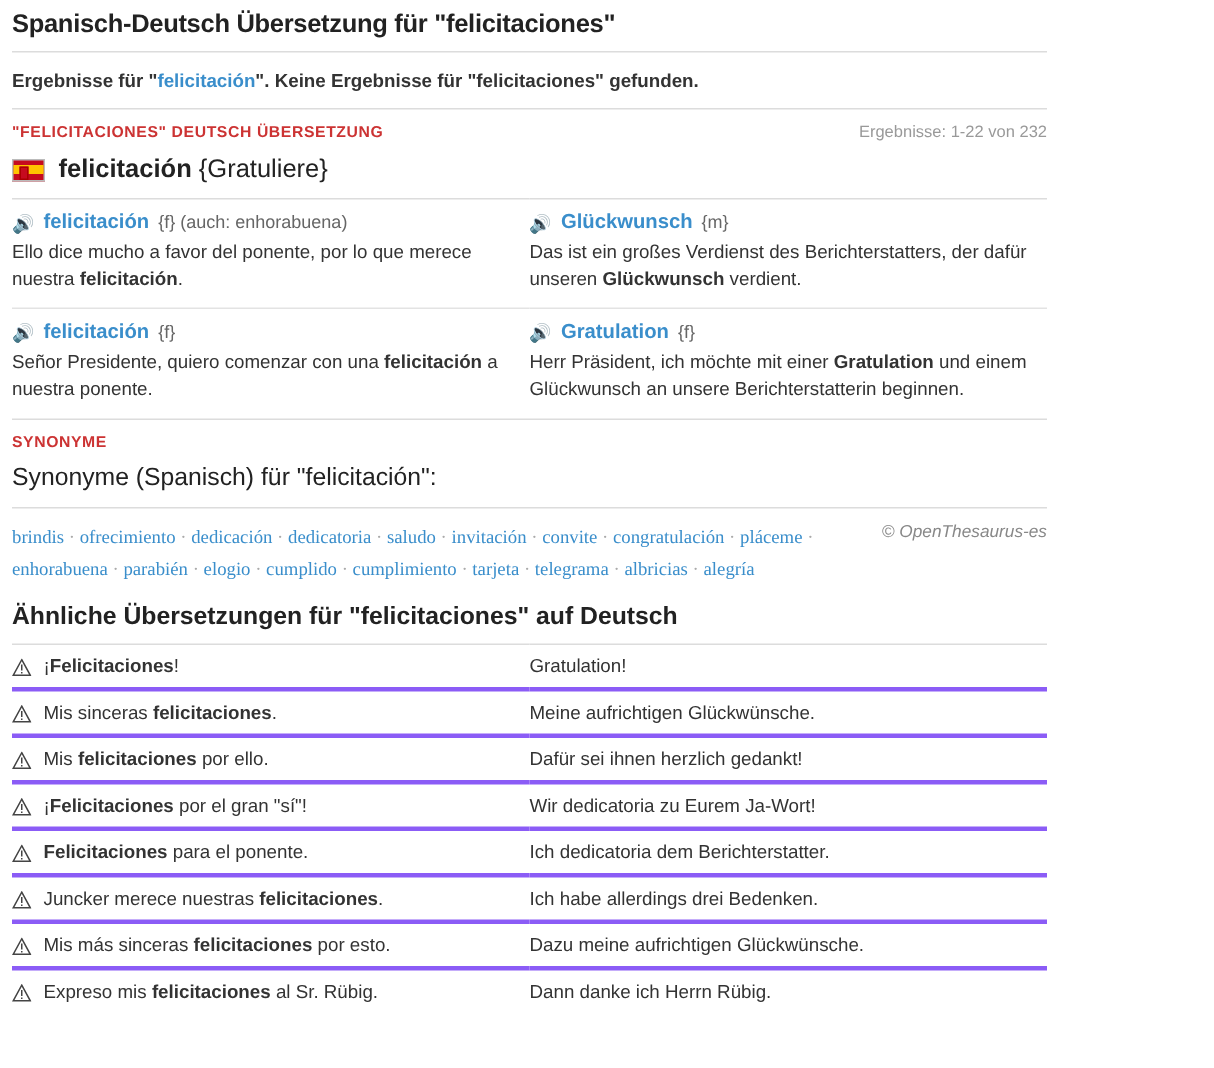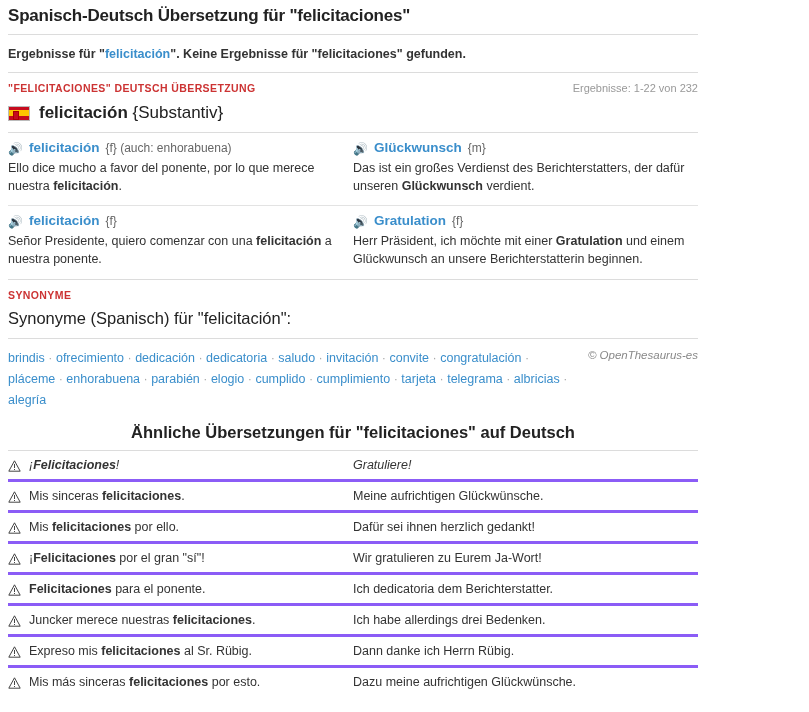--- a/index.html
+++ b/index.html
@@ -143,55 +143,55 @@
     display: flex;
     justify-content: space-between;
     align-items: flex-start;
     border-top: 1px solid #dcdcdc;
     padding: 9px 0 10px 0;
   }
   .syn-list {
     font-size: 12.5px;
     line-height: 1.7;
     max-width: 640px;
+    font-family: Liberation Serif, serif;
   }
   .syn-list a {
     color: #3a8ecb;
     text-decoration: none;
   }
   .syn-sep { color: #aaa; }
   .syn-credit {
     font-size: 11.5px;
     color: #888;
     white-space: nowrap;
     padding-left: 12px;
     padding-top: 1px;
     font-style: italic;
   }
 
   .examples-title {
     font-size: 16.5px;
     color: #222;
     font-weight: bold;
     padding: 2px 0 8px 0;
-    text-align: center;
   }
   table.examples {
     width: 100%;
     border-collapse: collapse;
   }
   table.examples td {
     width: 50%;
     vertical-align: top;
     border-top: 3px solid #8b5cf6;
     padding: 7px 10px 7px 0;
     font-size: 12.5px;
     color: #333;
   }
-  table.examples tr:first-child td { border-top: 1px solid #dcdcdc; font-style: italic; }
+  table.examples tr:first-child td { border-top: 1px solid #dcdcdc; }
   td.ex-left { padding-left: 0; }
   td.ex-right { padding-left: 8px; }
   .ex-inner { display: flex; gap: 8px; align-items: flex-start; }
   .warn {
     flex: 0 0 auto;
     width: 13px; height: 12px;
     position: relative;
     top: 2px;
   }
   .warn svg { display: block; }
@@ -210,21 +210,21 @@
 
   <div class="section-head">
     <span class="section-label">"FELICITACIONES" DEUTSCH ÜBERSETZUNG</span>
     <span class="section-count">Ergebnisse: 1-22 von 232</span>
   </div>
 
   <div class="headword-row">
     <span class="flag"></span>
     <span class="headword">
       <b>felicitación</b>
-      <span class="pos">{Substantiv}</span>
+      <span class="pos">{Gratuliere}</span>
     </span>
   </div>
 
   <table class="entries">
     <tbody id="entries-body">
         <tr>
           <td>
             <div class="term-line">
               <span class="speaker">🔊</span>
               <span class="term">felicitación</span>
@@ -282,21 +282,21 @@
               <span class="warn">
                 <svg width="13" height="12" viewBox="0 0 13 12">
                   <path d="M6.5 0.8 L12.2 11.2 L0.8 11.2 Z" fill="none" stroke="#444" stroke-width="1"></path>
                   <rect x="6" y="4" width="1" height="4" fill="#444"></rect>
                   <rect x="6" y="9" width="1" height="1" fill="#444"></rect>
                 </svg>
               </span>
               <span class="ex-text">¡<b>Felicitaciones</b>!</span>
             </div>
           </td>
-          <td class="ex-right"><span class="ex-text">Gratuliere!</span></td>
+          <td class="ex-right"><span class="ex-text">Gratulation!</span></td>
         </tr>
         <tr>
           <td class="ex-left">
             <div class="ex-inner">
               <span class="warn">
                 <svg width="13" height="12" viewBox="0 0 13 12">
                   <path d="M6.5 0.8 L12.2 11.2 L0.8 11.2 Z" fill="none" stroke="#444" stroke-width="1"></path>
                   <rect x="6" y="4" width="1" height="4" fill="#444"></rect>
                   <rect x="6" y="9" width="1" height="1" fill="#444"></rect>
                 </svg>
@@ -327,21 +327,21 @@
               <span class="warn">
                 <svg width="13" height="12" viewBox="0 0 13 12">
                   <path d="M6.5 0.8 L12.2 11.2 L0.8 11.2 Z" fill="none" stroke="#444" stroke-width="1"></path>
                   <rect x="6" y="4" width="1" height="4" fill="#444"></rect>
                   <rect x="6" y="9" width="1" height="1" fill="#444"></rect>
                 </svg>
               </span>
               <span class="ex-text">¡<b>Felicitaciones</b> por el gran "sí"!</span>
             </div>
           </td>
-          <td class="ex-right"><span class="ex-text">Wir gratulieren zu Eurem Ja-Wort!</span></td>
+          <td class="ex-right"><span class="ex-text">Wir dedicatoria zu Eurem Ja-Wort!</span></td>
         </tr>
         <tr>
           <td class="ex-left">
             <div class="ex-inner">
               <span class="warn">
                 <svg width="13" height="12" viewBox="0 0 13 12">
                   <path d="M6.5 0.8 L12.2 11.2 L0.8 11.2 Z" fill="none" stroke="#444" stroke-width="1"></path>
                   <rect x="6" y="4" width="1" height="4" fill="#444"></rect>
                   <rect x="6" y="9" width="1" height="1" fill="#444"></rect>
                 </svg>
@@ -369,36 +369,36 @@
         <tr>
           <td class="ex-left">
             <div class="ex-inner">
               <span class="warn">
                 <svg width="13" height="12" viewBox="0 0 13 12">
                   <path d="M6.5 0.8 L12.2 11.2 L0.8 11.2 Z" fill="none" stroke="#444" stroke-width="1"></path>
                   <rect x="6" y="4" width="1" height="4" fill="#444"></rect>
                   <rect x="6" y="9" width="1" height="1" fill="#444"></rect>
                 </svg>
               </span>
+              <span class="ex-text">Mis más sinceras <b>felicitaciones</b> por esto.</span>
+            </div>
+          </td>
+          <td class="ex-right"><span class="ex-text">Dazu meine aufrichtigen Glückwünsche.</span></td>
+        </tr>
+        <tr>
+          <td class="ex-left">
+            <div class="ex-inner">
+              <span class="warn">
+                <svg width="13" height="12" viewBox="0 0 13 12">
+                  <path d="M6.5 0.8 L12.2 11.2 L0.8 11.2 Z" fill="none" stroke="#444" stroke-width="1"></path>
+                  <rect x="6" y="4" width="1" height="4" fill="#444"></rect>
+                  <rect x="6" y="9" width="1" height="1" fill="#444"></rect>
+                </svg>
+              </span>
               <span class="ex-text">Expreso mis <b>felicitaciones</b> al Sr. Rübig.</span>
             </div>
           </td>
           <td class="ex-right"><span class="ex-text">Dann danke ich Herrn Rübig.</span></td>
-        </tr>
-        <tr>
-          <td class="ex-left">
-            <div class="ex-inner">
-              <span class="warn">
-                <svg width="13" height="12" viewBox="0 0 13 12">
-                  <path d="M6.5 0.8 L12.2 11.2 L0.8 11.2 Z" fill="none" stroke="#444" stroke-width="1"></path>
-                  <rect x="6" y="4" width="1" height="4" fill="#444"></rect>
-                  <rect x="6" y="9" width="1" height="1" fill="#444"></rect>
-                </svg>
-              </span>
-              <span class="ex-text">Mis más sinceras <b>felicitaciones</b> por esto.</span>
-            </div>
-          </td>
-          <td class="ex-right"><span class="ex-text">Dazu meine aufrichtigen Glückwünsche.</span></td>
         </tr>
       </tbody>
   </table>
 
 </div>
 
 </body></html>

